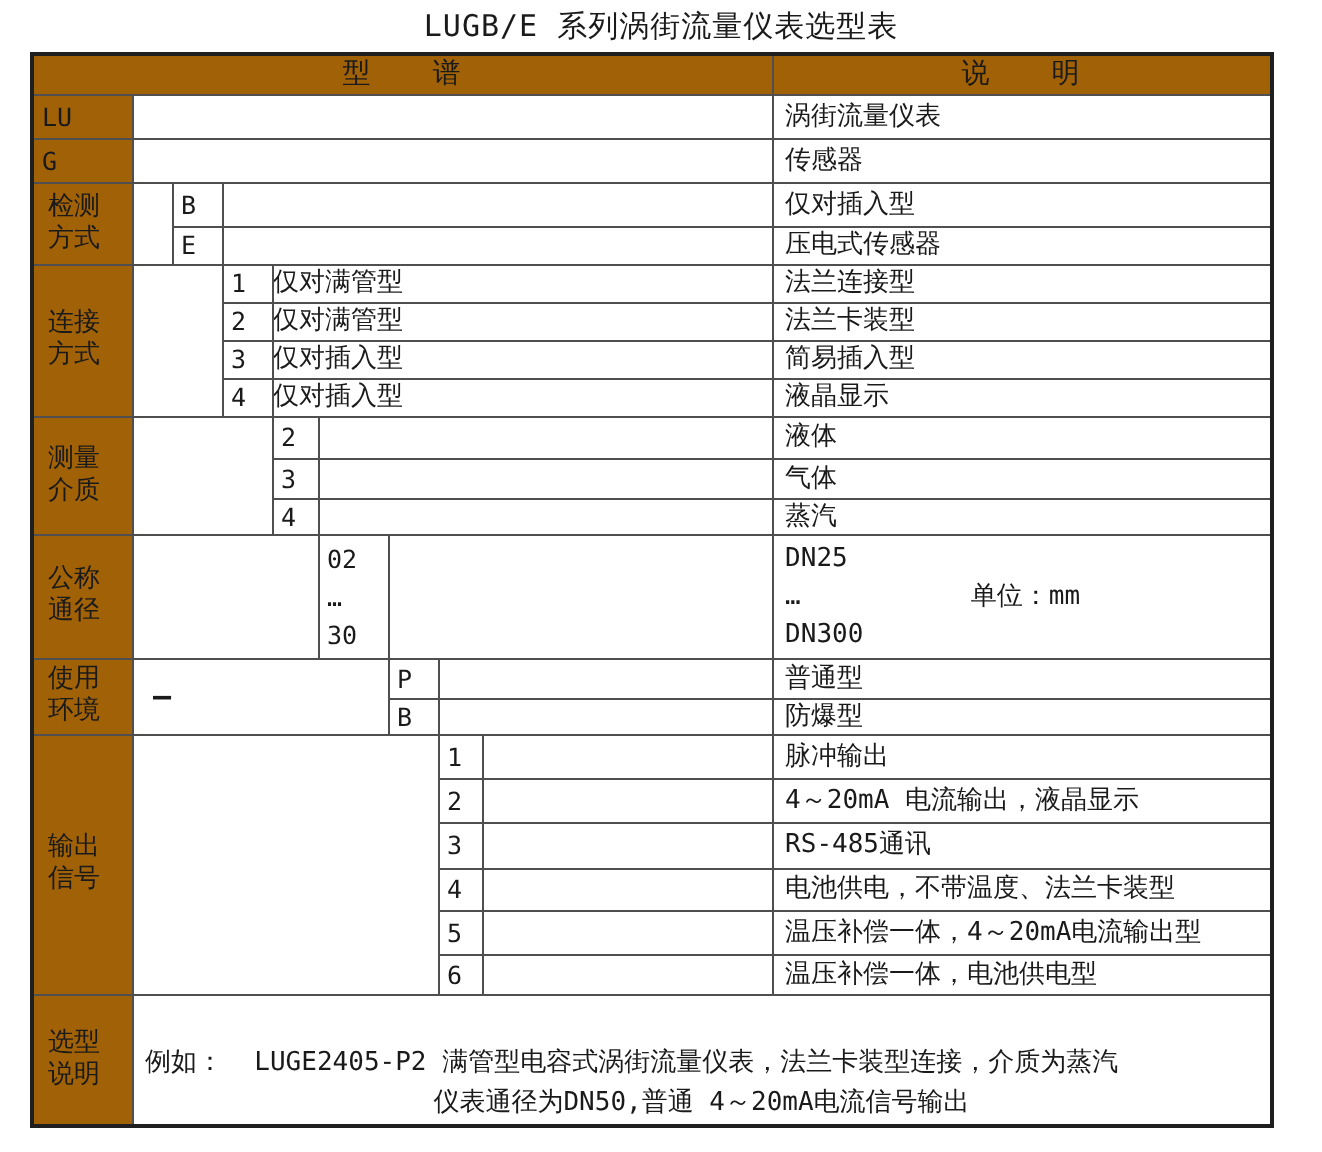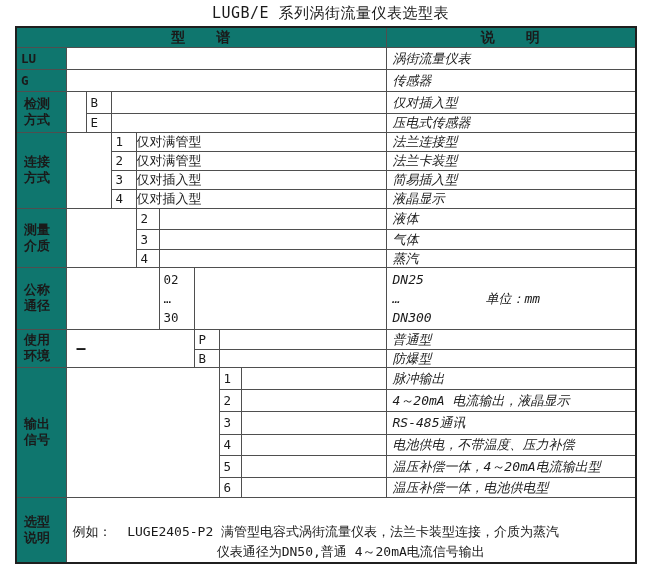--- a/index.html
+++ b/index.html
@@ -20,27 +20,27 @@
     border:2px solid #1f1f1f;
   }
   td{
     border:1px solid #4f4f4f;
     font-size:13px;line-height:15px;
     padding:0 2px 0 5px;
     overflow:hidden;white-space:nowrap;
     vertical-align:middle;
   }
   tr.sec > td{border-top:1px solid #a21caf;}
-  td.gray{background:#0f766e;font-weight:bold;}
+  td.gray{background:#a16207;}
   td.hdr{text-align:center;font-size:14px;padding:0;letter-spacing:1px;}
   td.label{padding-left:7px;}
   td.label div{line-height:16px;}
   td.code{font-family:"DejaVu Sans Mono",monospace;font-size:12.5px;padding-left:4px;}
   td.note-c{padding:0;}
-  td.desc{padding-left:6px;font-style:italic;}
+  td.desc{padding-left:6px;}
   td.multi{vertical-align:top;padding-top:2px;}
   td.multi div{line-height:19px;}
   .unit{margin-left:85px;}
   td.dash-cell{font-weight:bold;font-size:15px;padding-left:10px;}
   td.example{padding:0;vertical-align:middle;}
   td.example .l1{white-space:pre;padding-left:6px;line-height:20px;margin-top:24px;}
   td.example .l2{text-align:center;line-height:20px;}
 </style>
 </head>
 <body>
@@ -194,21 +194,21 @@
       <td class="desc">4～20mA 电流输出，液晶显示</td>
     </tr>
     <tr style="height:23px">
       <td class="code">3</td>
       <td></td>
       <td class="desc">RS-485通讯</td>
     </tr>
     <tr style="height:21px">
       <td class="code">4</td>
       <td></td>
-      <td class="desc">电池供电，不带温度、压力补偿</td>
+      <td class="desc">电池供电，不带温度、法兰卡装型</td>
     </tr>
     <tr style="height:22px">
       <td class="code">5</td>
       <td></td>
       <td class="desc">温压补偿一体，4～20mA电流输出型</td>
     </tr>
     <tr style="height:20px">
       <td class="code">6</td>
       <td></td>
       <td class="desc">温压补偿一体，电池供电型</td>

